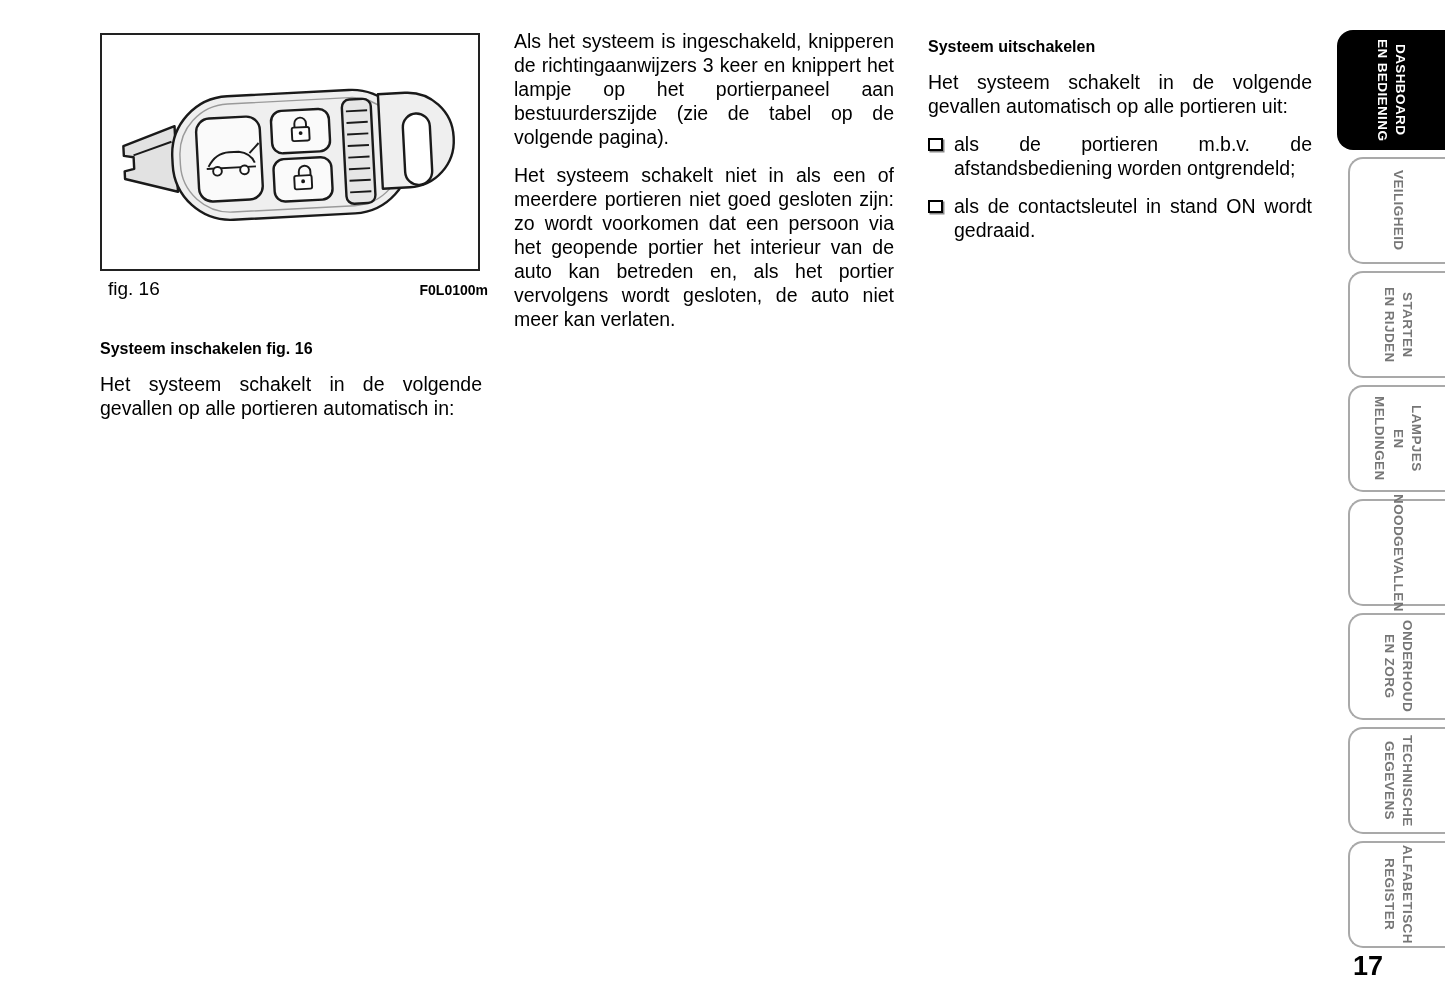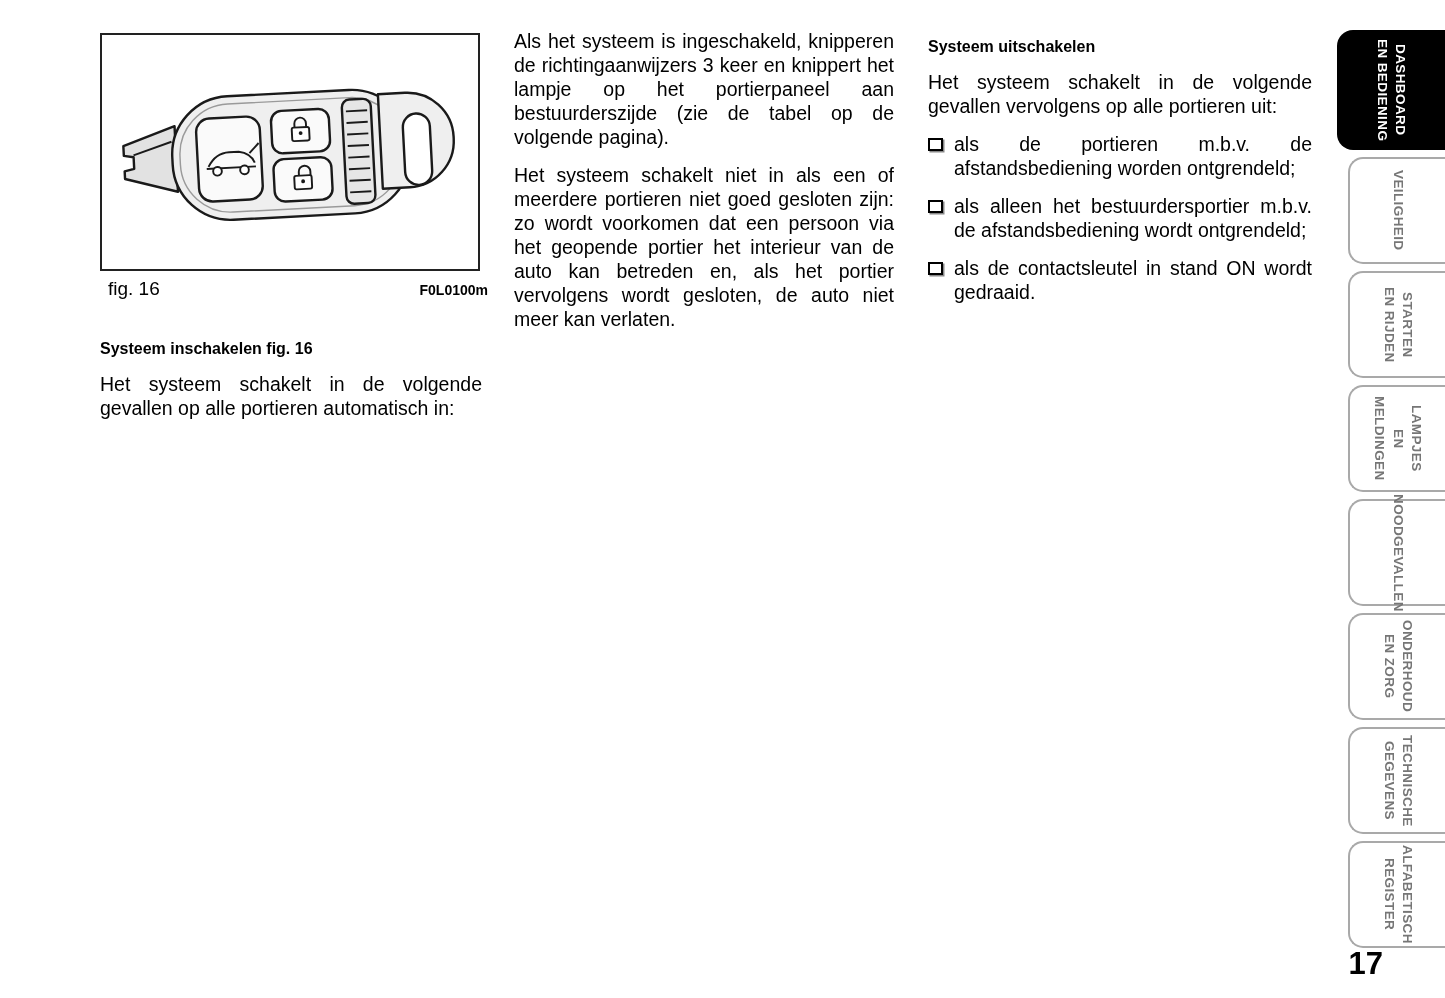--- a/index.html
+++ b/index.html
@@ -54,21 +54,21 @@
   }
   .tab-label{
     writing-mode:vertical-rl;
     font-weight:bold;font-size:13.5px;letter-spacing:0.4px;line-height:1.35;text-align:center;
   }
   .tab-line{display:block;}
   .tab-line:empty{display:none;}
 
   
   .page-number{
-    position:absolute;right:62px;bottom:16px;font-size:31px;font-weight:bold;
+    position:absolute;right:62px;bottom:16px;font-size:27px;font-weight:bold;
   }
 </style>
 </head>
 <body>
 
 <div class="figure-box">
   <svg viewBox="0 0 376 234" aria-hidden="true">
     <g transform="rotate(-3 188 117)" stroke="#1a1a1a" stroke-width="2.5" fill="#ededed" stroke-linejoin="round">
 
       <path d="M16 102 L70 84 L70 152 L16 136 L16 128 L26 126 L26 114 L16 112 Z" fill="#e2e2e2"></path>
@@ -126,28 +126,24 @@
   <p class="body-text">Het systeem schakelt in de volgende gevallen op alle portieren automatisch in:</p>
 </div>
 
 <div class="col col-mid">
   <p class="body-text">Als het systeem is ingeschakeld, knipperen de richtingaanwijzers 3 keer en knippert het lampje op het portierpaneel aan bestuurderszijde (zie de tabel op de volgende pagina).</p>
   <p class="body-text">Het systeem schakelt niet in als een of meerdere portieren niet goed gesloten zijn: zo wordt voorkomen dat een persoon via het geopende portier het interieur van de auto kan betreden en, als het portier vervolgens wordt gesloten, de auto niet meer kan verlaten.</p>
 </div>
 
 <div class="col col-right">
   <h2 class="section-heading">Systeem uitschakelen</h2>
-  <p class="body-text">Het systeem schakelt in de volgende gevallen vervolgens op alle portieren uit:</p>
+  <p class="body-text">Het systeem schakelt in de volgende gevallen automatisch op alle portieren uit:</p>
   <div class="bullet">
     <span class="bullet-marker"></span>
     <div class="bullet-text">als de portieren m.b.v. de afstandsbediening worden ontgrendeld;</div>
-  </div>
-  <div class="bullet">
-    <span class="bullet-marker"></span>
-    <div class="bullet-text">als alleen het bestuurdersportier m.b.v. de afstandsbediening wordt ontgrendeld;</div>
   </div>
   <div class="bullet">
     <span class="bullet-marker"></span>
     <div class="bullet-text">
       <span>als de contactsleutel in stand </span><span class="bold-inline">ON</span><span> wordt gedraaid.</span>
     </div>
   </div>
 </div>
 
 <div class="sidebar">

